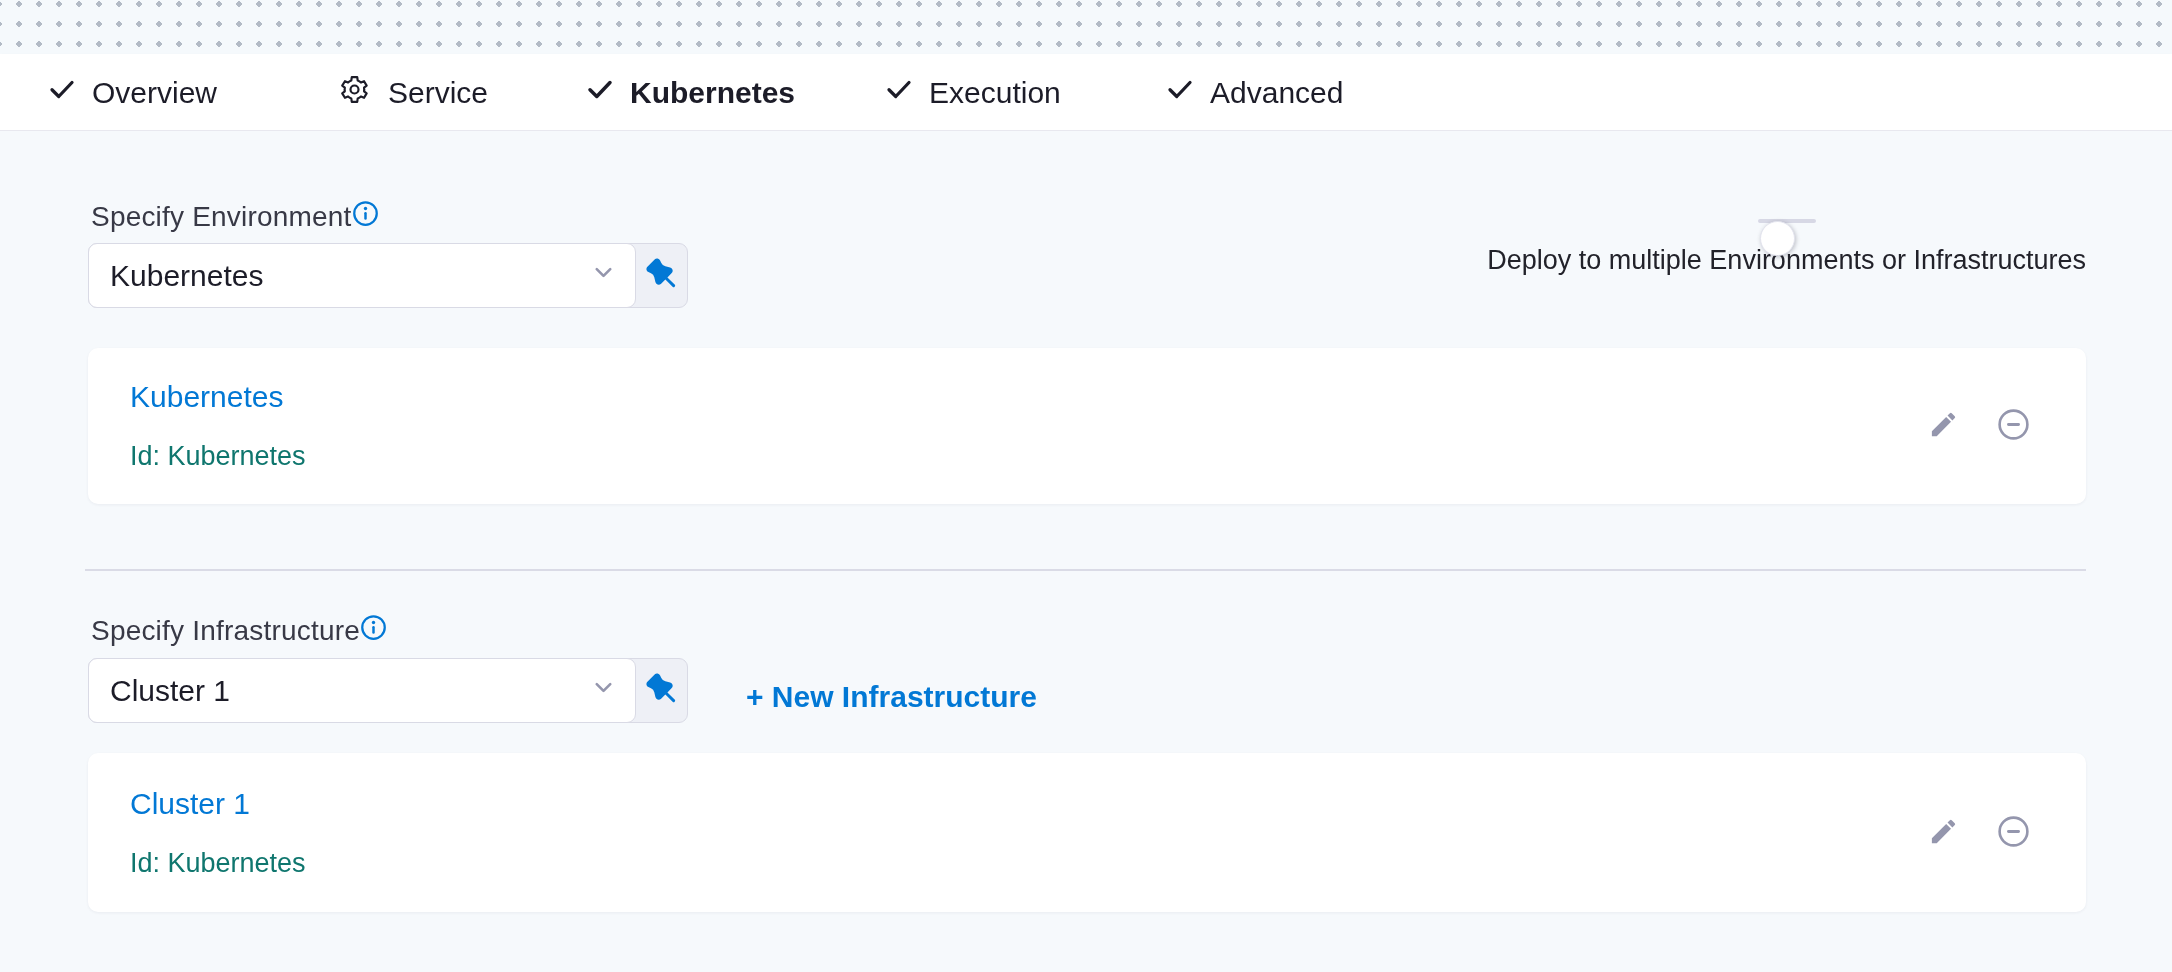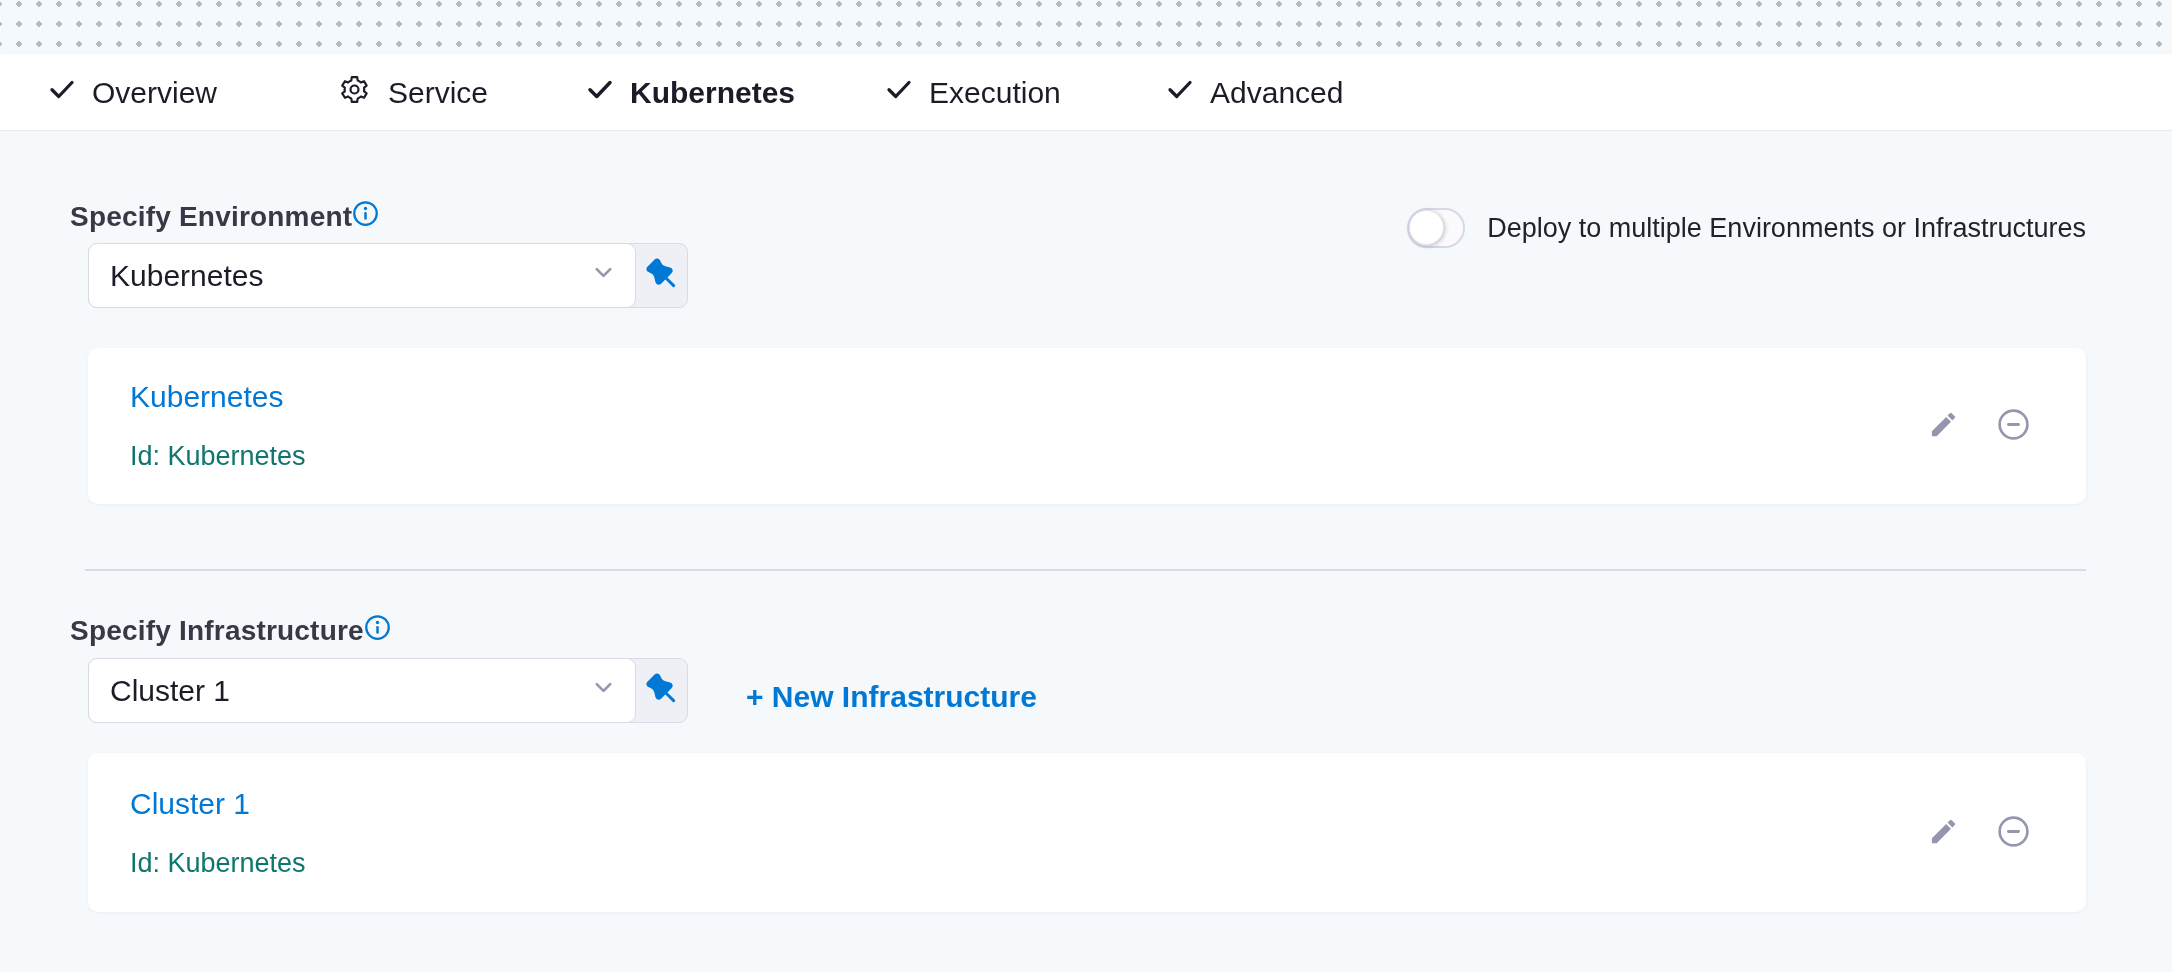--- a/index.html
+++ b/index.html
@@ -26,22 +26,22 @@
   }
   .tab.active { font-weight:700; }
   .tab-underline {
     position:absolute; left:576px; top:125px; width:241px; height:6px;
     background:#0278d5; border-radius:4px 4px 0 0;
   }
 
   .content { position:absolute; left:0; top:131px; width:2172px; height:841px; background:#f6f9fc; }
 
   .section-label {
-    position:absolute; left:70px; display:flex; align-items:center; gap:0;
-    font-size:28px; font-weight:700; color:#383946;
+    position:absolute; left:91px; display:flex; align-items:center; gap:0;
+    font-size:28px; font-weight:400; color:#383946;
   }
   .section-label .lbl { letter-spacing:0.2px; }
 
   .dd-group {
     position:absolute; left:88px; width:600px; height:65px; display:flex;
     background:#eef0f6; border:1px solid #d9dae5; border-radius:9px;
   }
   .dd-input {
     width:548px; height:65px; margin:-1px 0 -1px -1px; background:#ffffff;
     border:1px solid #d9dae5; border-radius:9px;
@@ -156,21 +156,21 @@
     <div class="dd-pin">
       <span>
         <svg width="31" height="31" viewBox="0 0 16 16" fill="#0278d5">
             <path d="M4.456.734a1.75 1.75 0 012.826.504l.613 1.327a3.081 3.081 0 002.084 1.707l2.454.584c1.332.317 1.8 1.972.832 2.94L11.06 10l3.72 3.72a.75.75 0 11-1.061 1.06L10 11.06l-2.204 2.205c-.968.968-2.623.5-2.94-.832l-.584-2.454a3.081 3.081 0 00-1.707-2.084l-1.327-.613a1.75 1.75 0 01-.504-2.826L4.456.734z"></path>
           </svg>
       </span>
     </div>
   </div>
 
 
-  <div class="toggle-row" style="top:75px;">
+  <div class="toggle-row" style="top:88px;flex-direction:column;">
     <div class="toggle">
       <div class="toggle-knob"></div>
     </div>
     <span class="toggle-label">Deploy to multiple Environments or Infrastructures</span>
   </div>
 
   <div class="card" style="top:217px; height:156px;">
     <div class="card-text">
       <div class="card-title">Kubernetes</div>
       <div class="card-id">Id: Kubernetes</div>

